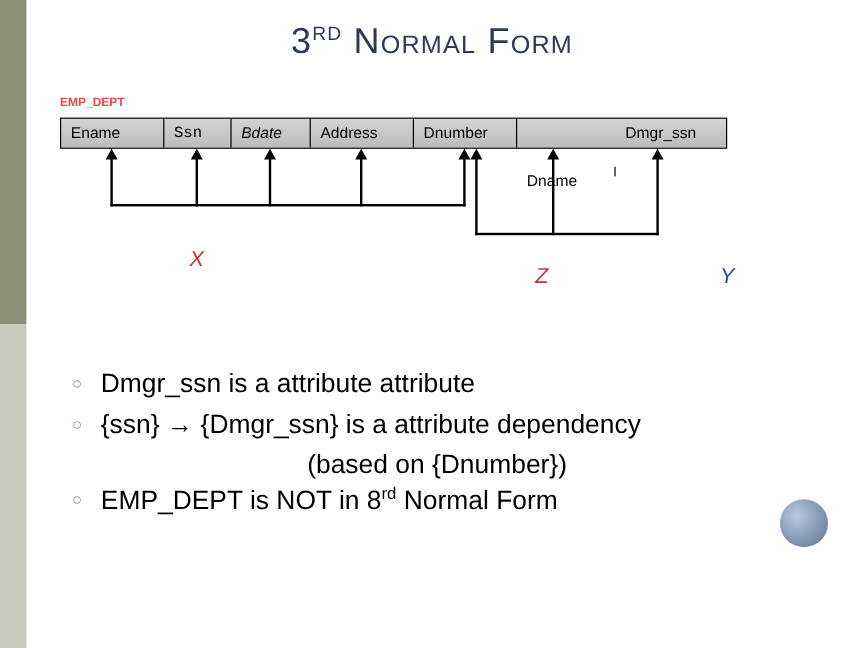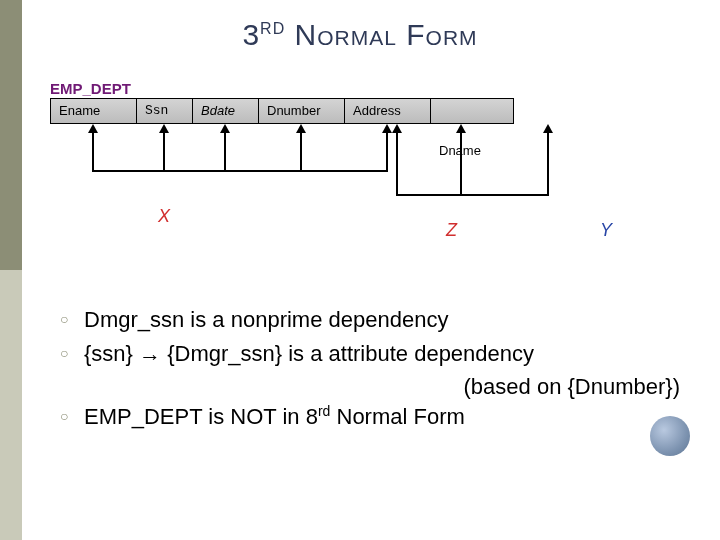--- a/index.html
+++ b/index.html
@@ -49,22 +49,22 @@
     position: absolute;
     top: 80px;
     left: 40px;
     width: 650px;
     height: 200px;
   }
 
   .tbl-label {
     font-family: Arial, sans-serif;
     font-weight: bold;
-    font-size: 15px;
-    color: #701a75;
+    font-size: 10px;
+    color: #ef4444;
     position: absolute;
     top: 0;
     left: 10px;
   }
 
   .row {
     position: absolute;
     top: 18px;
     left: 10px;
     display: flex;
@@ -142,21 +142,20 @@
   .bullets .marker {
     width: 24px;
     flex: 0 0 24px;
     font-size: 14px;
     line-height: 28px;
     color: #8c8e76;
   }
   .bullets .txt { flex: 1; }
   .bullets .sub {
     padding-left: 196px;
-    text-align: right;
   }
   .bullets sup { font-size: 14px; }
 
   .corner-dot {
     position: absolute;
     right: 30px;
     bottom: 20px;
     width: 40px;
     height: 40px;
     border-radius: 50%;
@@ -186,23 +185,24 @@
     <span>3</span><sup>RD</sup><span> Normal Form</span>
   </div>
 
   <div class="diag">
     <div class="tbl-label">EMP_DEPT</div>
 
     <div class="row">
       <div class="cell c1">Ename</div>
       <div class="cell c2">Ssn</div>
       <div class="cell c3">Bdate</div>
+      <div class="cell c4">Address</div>
       <div class="cell c5">Dnumber</div>
-      <div class="cell c4">Address</div>
       <div class="cell c6">Dname</div>
+      <div class="cell c7">Dmgr_ssn</div>
     </div>
 
     <div class="arrow-up" style="left:48px;"></div>
     <div class="arrow-up" style="left:119px; height:48px;"></div>
     <div class="arrow-up" style="left:180px;"></div>
     <div class="arrow-up" style="left:256px;"></div>
     <div class="arrow-up" style="left:342px;"></div>
     <div class="hline" style="top:90px; left:52px; width:296px;"></div>
 
     <div class="arrow-up" style="left:352px; height:72px;"></div>
@@ -211,21 +211,21 @@
     <div class="hline" style="top:114px; left:356px; width:153px;"></div>
 
     <div class="fd-label red" style="top:126px; left:118px;">X</div>
     <div class="fd-label red" style="top:140px; left:406px;">Z</div>
     <div class="fd-label blue" style="top:140px; left:560px;">Y</div>
   </div>
 
   <div class="bullets">
     <div class="b">
       <div class="marker">○</div>
-      <div class="txt">Dmgr_ssn is a nonprime dependency</div>
+      <div class="txt">Dmgr_ssn is a attribute attribute</div>
     </div>
     <div class="b">
       <div class="marker">○</div>
       <div class="txt">{ssn} → {Dmgr_ssn} is a attribute dependency</div>
     </div>
     <div class="sub">(based on {Dnumber})</div>
     <div class="b">
       <div class="marker">○</div>
       <div class="txt">
         <span>EMP_DEPT is NOT in 8</span><sup>rd</sup><span> Normal Form</span>

